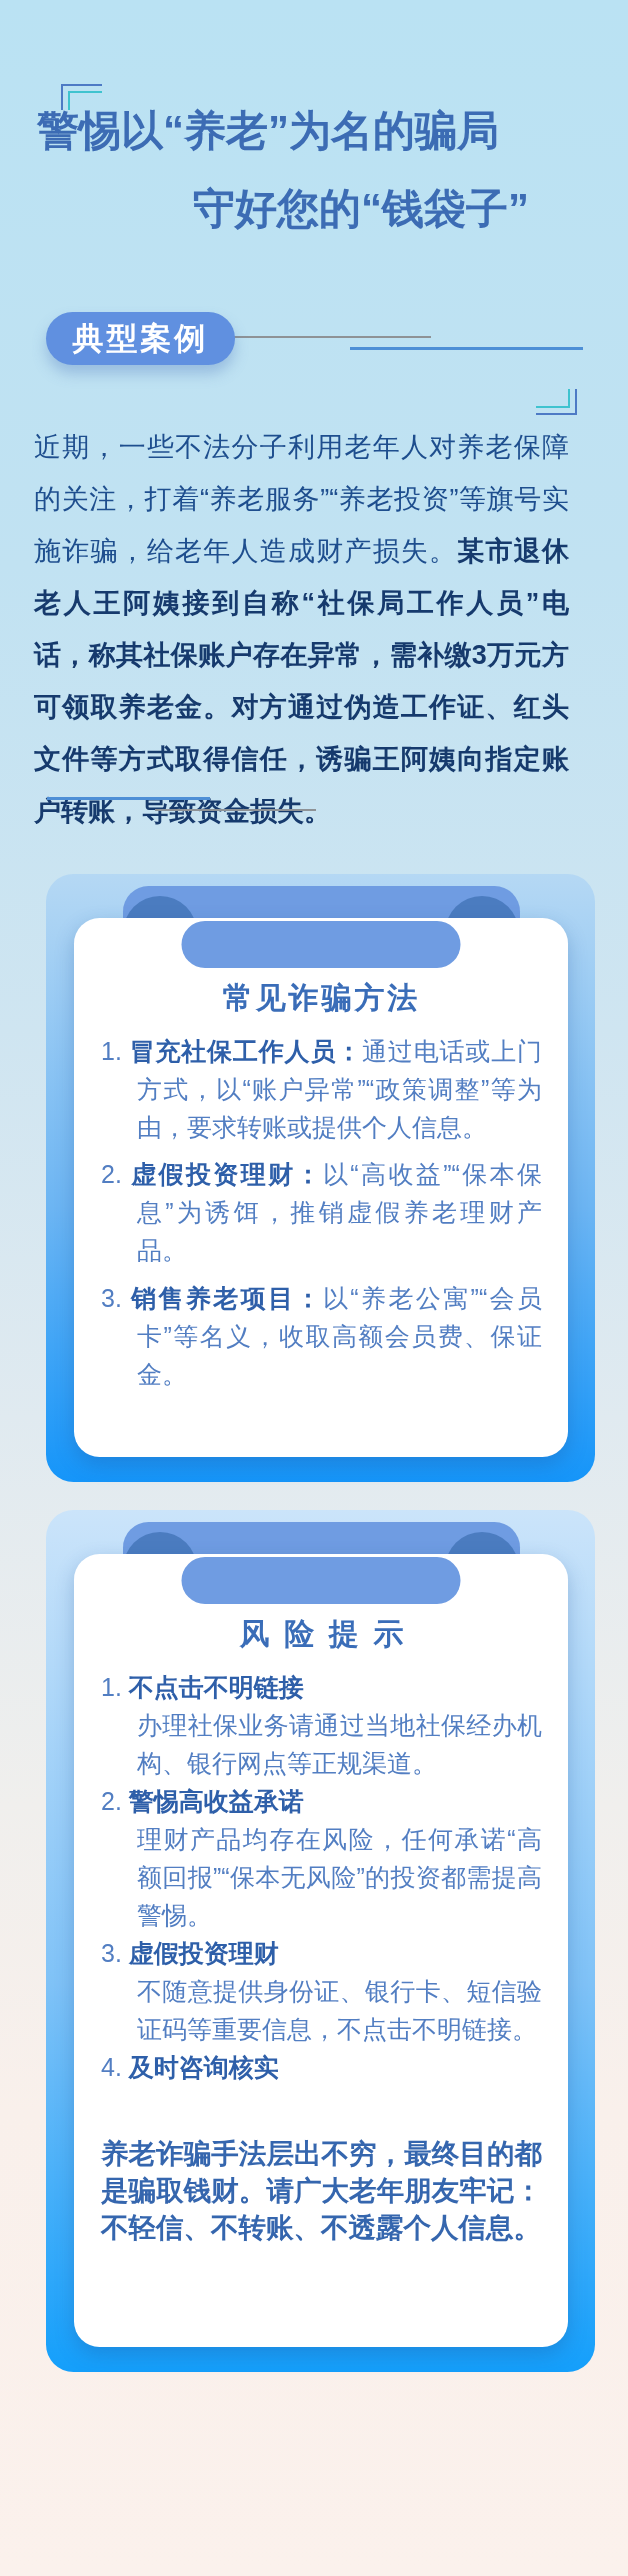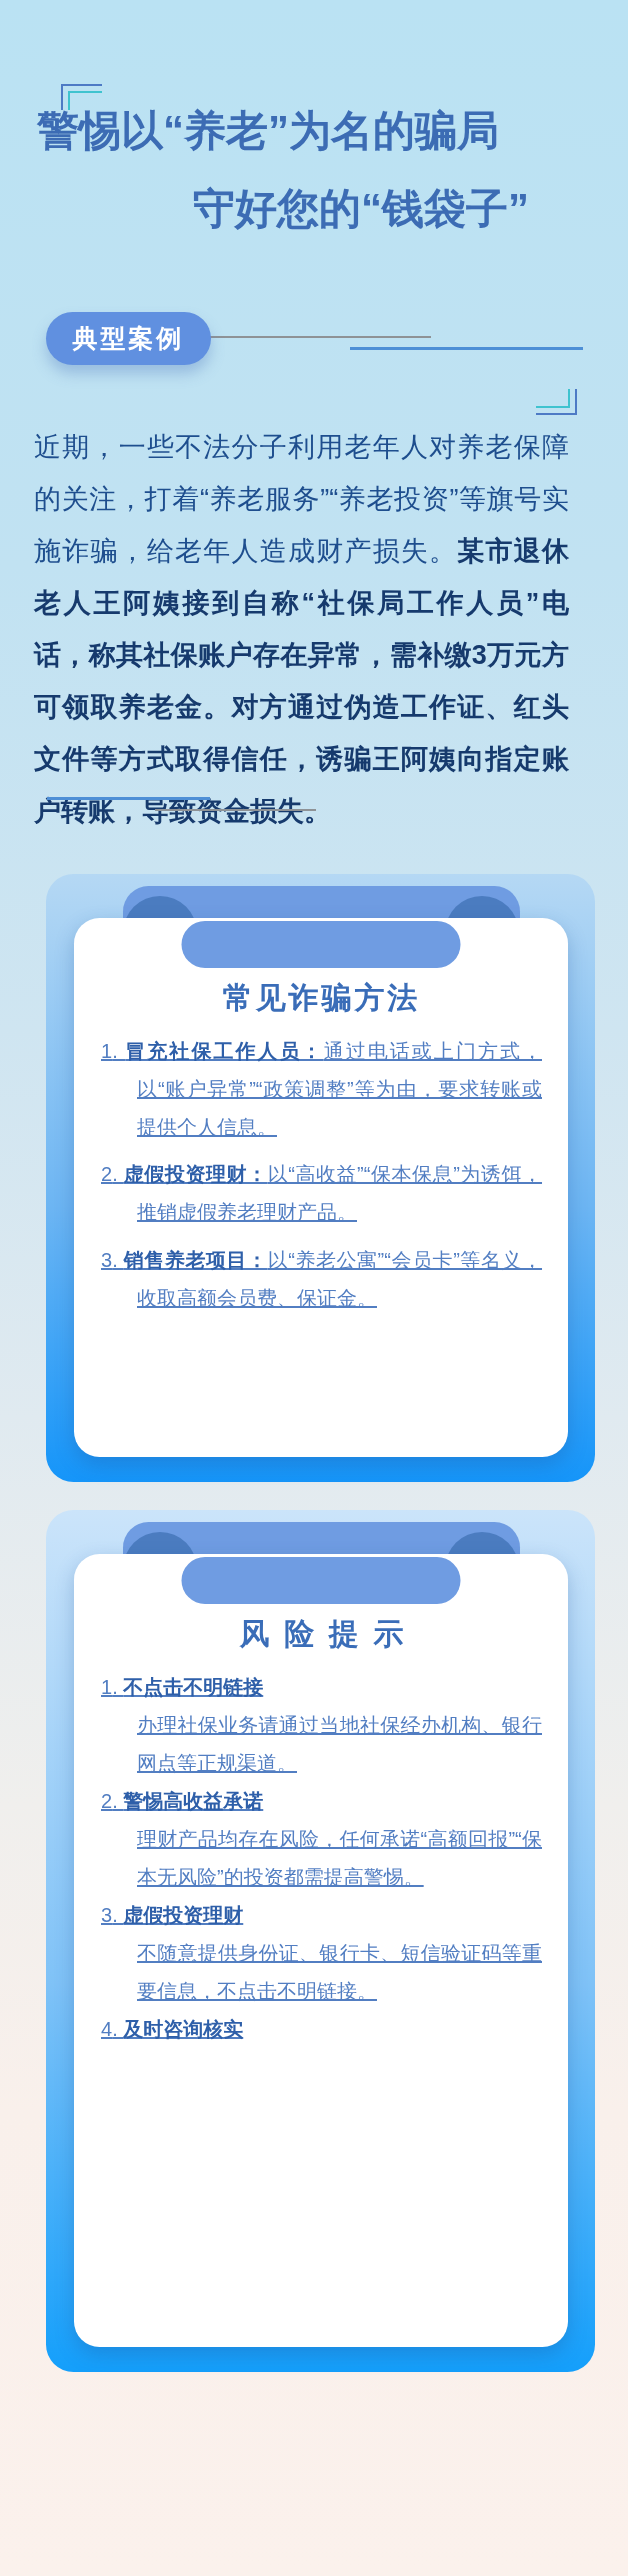--- a/index.html
+++ b/index.html
@@ -16,21 +16,21 @@
   .title .l2 { padding-left:193px; margin-top:36px; }
   .bracket { position:absolute; width:41px; height:25.5px; }
   .bracket-tl { left:61px; top:84px; }
   .bracket-tl .o { position:absolute; inset:0; border-top:2.9px solid #4d7ac5; border-left:2.9px solid #4d7ac5; }
   .bracket-tl .i { position:absolute; left:6.9px; top:6.9px; right:0; bottom:0; border-top:2.9px solid #3fc3cf; border-left:2.9px solid #3fc3cf; }
   .bracket-br { left:536px; top:389px; }
   .bracket-br .o { position:absolute; inset:0; border-bottom:2.9px solid #4d7ac5; border-right:2.9px solid #4d7ac5; }
   .bracket-br .i { position:absolute; right:6.9px; bottom:6.9px; left:0; top:0; border-bottom:2.9px solid #3fc3cf; border-right:2.9px solid #3fc3cf; }
   
   .badge { position:absolute; left:46px; top:312px; height:53px; padding:0 26.5px;
-           background:#6090e0; color:#ffffff; font-size:25px; font-weight:bold;
+           background:#6090e0; color:#ffffff; font-size:31px; font-weight:bold;
            letter-spacing:2.9px; border-radius:26.5px; display:flex; align-items:center;
            box-shadow:0 8.8px 13.8px rgba(80,120,190,.35); z-index:2; }
   .rule { position:absolute; }
   .rule-gray1 { left:185px; top:336px; width:246px; height:2px; background:#8e9296; }
   .rule-blue1 { left:350px; top:347px; width:233px; height:2.9px; background:#4e8fd6; }
   
   .intro { position:absolute; left:34px; top:394px; width:535px;
            font-size:27px; line-height:52px; text-align:justify; color:#1e4e8e; }
   .intro strong { color:#163a6d; }
   .rule-blue2 { left:47px;  top:797px; width:163px; height:2.9px; background:#4e8fd6; }
@@ -50,21 +50,21 @@
            background:#ffffff; border-radius:25.5px; z-index:3;
            box-shadow:0 7.9px 19.6px rgba(30,80,150,.28); }
   .clip { position:absolute; left:50%; transform:translateX(-50%); top:2.9px;
           width:279px; height:47px; background:#6f9ce2; border-radius:23.6px; z-index:4; }
   .paper-inner { padding:61px 25.5px 0 27.5px; }
   .card-title { text-align:center; font-size:30px; font-weight:bold;
                 color:#3a6db8; letter-spacing:2.9px; line-height:37px; }
   .card2 .card-title { letter-spacing:14.7px; text-indent:14.7px;text-align:center; }
   
   ol.clist { margin:15.7px 0 0; padding:0; list-style:none; counter-reset:n;
-             font-size:20px; line-height:38px; text-align:justify; color:#527ec2;text-decoration:underline; }
+             font-size:25px; line-height:38px; text-align:justify; color:#527ec2; }
   ol.clist li { counter-increment:n; }
   .flist li { padding-left:36px; text-indent:-36px; margin-bottom:9.8px; }
   .flist li::before { content:counter(n) ". "; color:#527ec2; }
   .flist .term { font-weight:bold; color:#2e5fa9; }
   .rlist .term-line { padding-left:36px; text-indent:-36px;
                       font-weight:bold; color:#2e5fa9; }
   .rlist .term-line::before { content:counter(n) ". "; font-weight:normal; color:#527ec2; }
   .rlist .desc { padding-left:36px; }
   .closing { margin:49px 0 0; font-size:27.5px; line-height:37px;
              font-weight:bold; color:#3566ae; text-align:justify; }
@@ -131,18 +131,19 @@
             <div class="desc">理财产品均存在风险，任何承诺“高额回报”“保本无风险”的投资都需提高警惕。</div>
           </li>
           <li>
             <div class="term-line">虚假投资理财</div>
             <div class="desc">不随意提供身份证、银行卡、短信验证码等重要信息，不点击不明链接。</div>
           </li>
           <li>
             <div class="term-line">及时咨询核实</div>
           </li>
         </ol>
+        <p class="closing">养老诈骗手法层出不穷，最终目的都是骗取钱财。请广大老年朋友牢记：不轻信、不转账、不透露个人信息。</p>
       </div>
     </div>
   </div>
 
 </div>
 
 
 </body></html>

